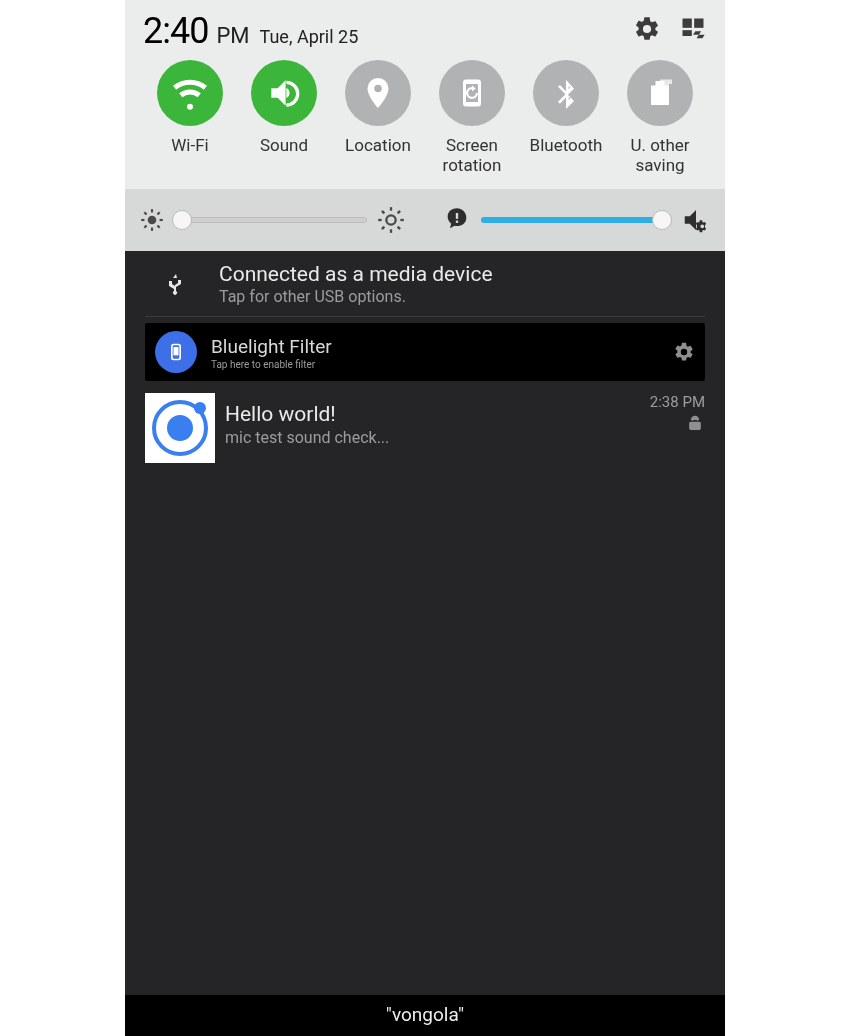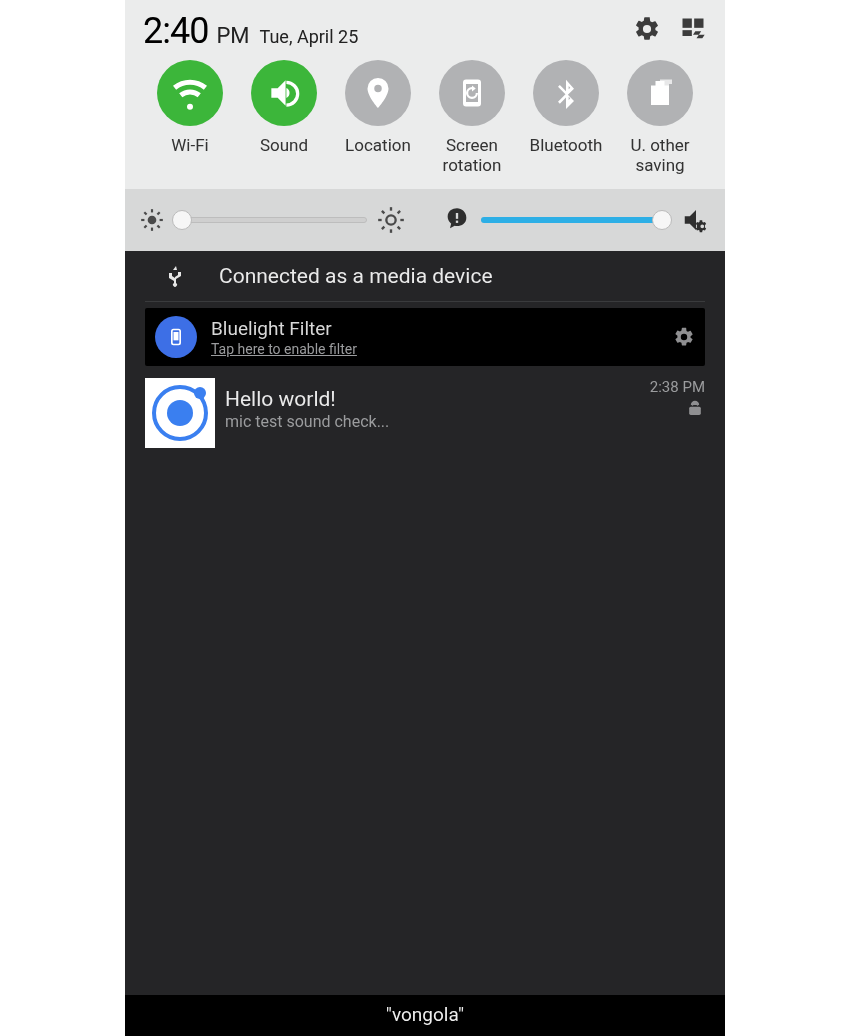--- a/index.html
+++ b/index.html
@@ -181,21 +181,21 @@
   .card {
     background: #000;
     margin: 6px 0 8px 0;
     border-radius: 2px;
     display: flex;
     align-items: center;
     padding: 8px 10px;
     gap: 14px;
   }
   .card .notif-title-text { font-size: 19px; color: #d8d8d8;}
-  .card .notif-sub { font-size: 14px; text-decoration: underline; }
+  .card .notif-sub { font-size: 10px; }
   .blue-circle {
     width: 42px; height: 42px;
     background: #3d6fe6;
     border-radius: 50%;
     display:flex; align-items:center; justify-content:center;
   }
   .app-icon-box {
     width: 70px;
     height: 70px;
     background: #fff;
@@ -369,20 +369,21 @@
   <div class="notif-list">
 
     <div class="notif-item">
       <div class="notif-icon-box">
         <svg width="24" height="30" viewBox="0 0 24 24" fill="#e6e6e6">
             <path d="M12 2 9 6h2v8l-3-2V9H5v5l5 3v2a2 2 0 1 0 2 0v-4l5-3V8h-3v3l-3 2V6h2Z"></path>
           </svg>
       </div>
       <div class="notif-body">
         <div class="notif-title-text">Connected as a media device</div>
+        <div class="notif-sub">Tap for other USB options.</div>
       </div>
     </div>
 
     <div class="card">
       <div class="blue-circle">
         <svg width="20" height="24" viewBox="0 0 24 24" fill="#fff">
             <rect x="7" y="3" width="10" height="18" rx="2" fill="none" stroke="#fff" stroke-width="2"></rect>
             <rect x="9" y="6" width="6" height="10" fill="#fff"></rect>
           </svg>
       </div>

